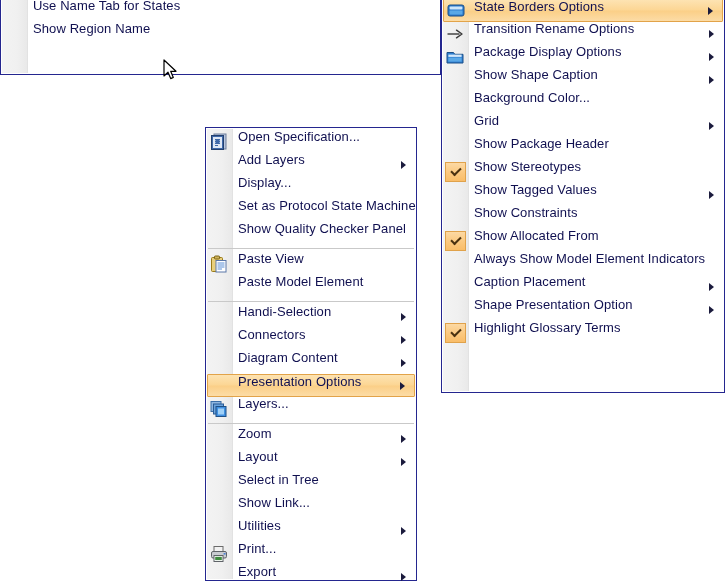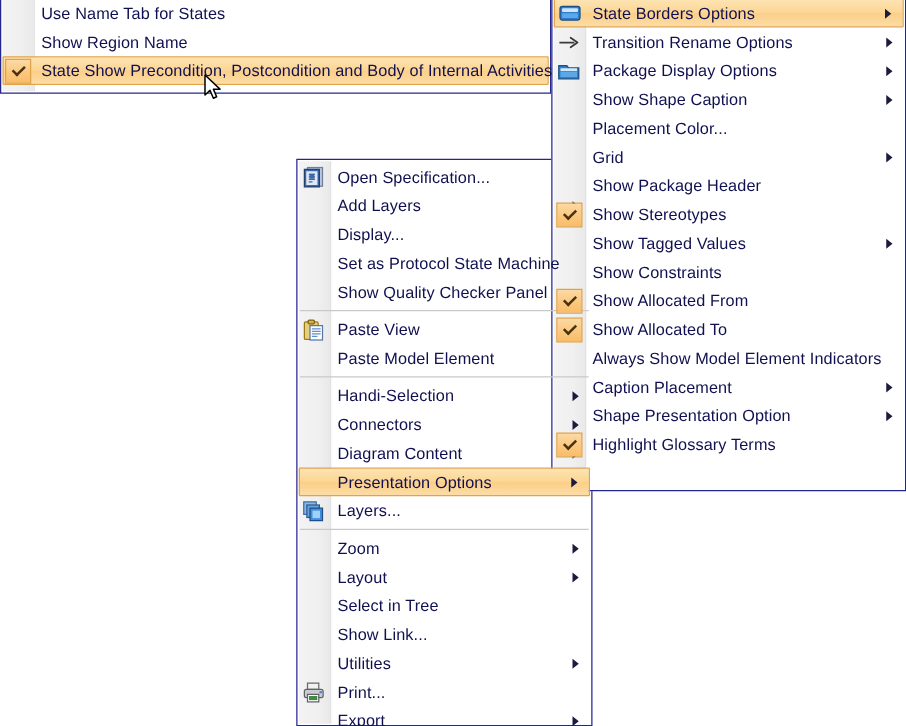--- a/index.html
+++ b/index.html
@@ -40,21 +40,20 @@
     bottom: 1px;
     width: 1px;
     background: #e2e2e2;
     pointer-events: none;
   }
 
   .item {
     position: relative;
     height: 23px;
     display: flex;
-    align-items: center;
     box-sizing: border-box;
     margin: 0 1px;
     padding-left: 31px;
     font-size: 13px;
     color: #101050;
     white-space: nowrap;
     z-index: 2;
   }
   .item .label {
     line-height: 1;
@@ -118,21 +117,21 @@
     left: 3px;
     top: 50%;
     margin-top: -9px;
     width: 19px;
     height: 18px;
     z-index: 3;
   }
 
   
   #menu-states   { left: 0px;   top: -4px;  width: 441px; height: 79px; }
-  #menu-context  { left: 205px; top: 127px; width: 237px; height: 454px; margin-left: 32px; }
+  #menu-context  { left: 205px; top: 127px; width: 212px; height: 454px; }
   #menu-presentation { left: 441px; top: -4px; width: 284px; height: 397px; }
 
   
   #cursor {
     position: absolute;
     left: 163px;
     top: 59px;
     width: 16px;
     height: 22px;
     z-index: 50;
@@ -147,24 +146,20 @@
   <div class="menu" id="menu-states">
     <div class="gutter"></div>
     <div class="gutter-edge"></div>
     <div class="items">
         <div class="item">
           <span class="label">Use Name Tab for States</span>
         </div>
         <div class="item">
           <span class="label">Show Region Name</span>
         </div>
-        <div class="item hl">
-          <span class="check"></span>
-          <span class="label">State Show Precondition, Postcondition and Body of Internal Activities</span>
-        </div>
       </div>
   </div>
 
   <div class="menu" id="menu-context">
     <div class="gutter"></div>
     <div class="gutter-edge"></div>
     <div class="items">
         <div class="item">
           <span class="icn"><svg viewBox="0 0 18 18" width="18" height="18">
               <rect x="4" y="1" width="12" height="15" fill="#b9c6de" stroke="#6f7f9b"></rect>
@@ -291,21 +286,21 @@
               <rect x="2.4" y="9.6" width="13.2" height="4" fill="#5aa8e6"></rect>
             </svg></span>
           <span class="label">Package Display Options</span>
           <span class="arrow"></span>
         </div>
         <div class="item">
           <span class="label">Show Shape Caption</span>
           <span class="arrow"></span>
         </div>
         <div class="item">
-          <span class="label">Placement Color...</span>
+          <span class="label">Background Color...</span>
         </div>
         <div class="item">
           <span class="label">Grid</span>
           <span class="arrow"></span>
         </div>
         <div class="item">
           <span class="label">Show Package Header</span>
         </div>
         <div class="item">
           <span class="check"></span>
@@ -314,24 +309,20 @@
         <div class="item">
           <span class="label">Show Tagged Values</span>
           <span class="arrow"></span>
         </div>
         <div class="item">
           <span class="label">Show Constraints</span>
         </div>
         <div class="item">
           <span class="check"></span>
           <span class="label">Show Allocated From</span>
-        </div>
-        <div class="item">
-          <span class="check"></span>
-          <span class="label">Show Allocated To</span>
         </div>
         <div class="item">
           <span class="label">Always Show Model Element Indicators</span>
         </div>
         <div class="item">
           <span class="label">Caption Placement</span>
           <span class="arrow"></span>
         </div>
         <div class="item">
           <span class="label">Shape Presentation Option</span>

